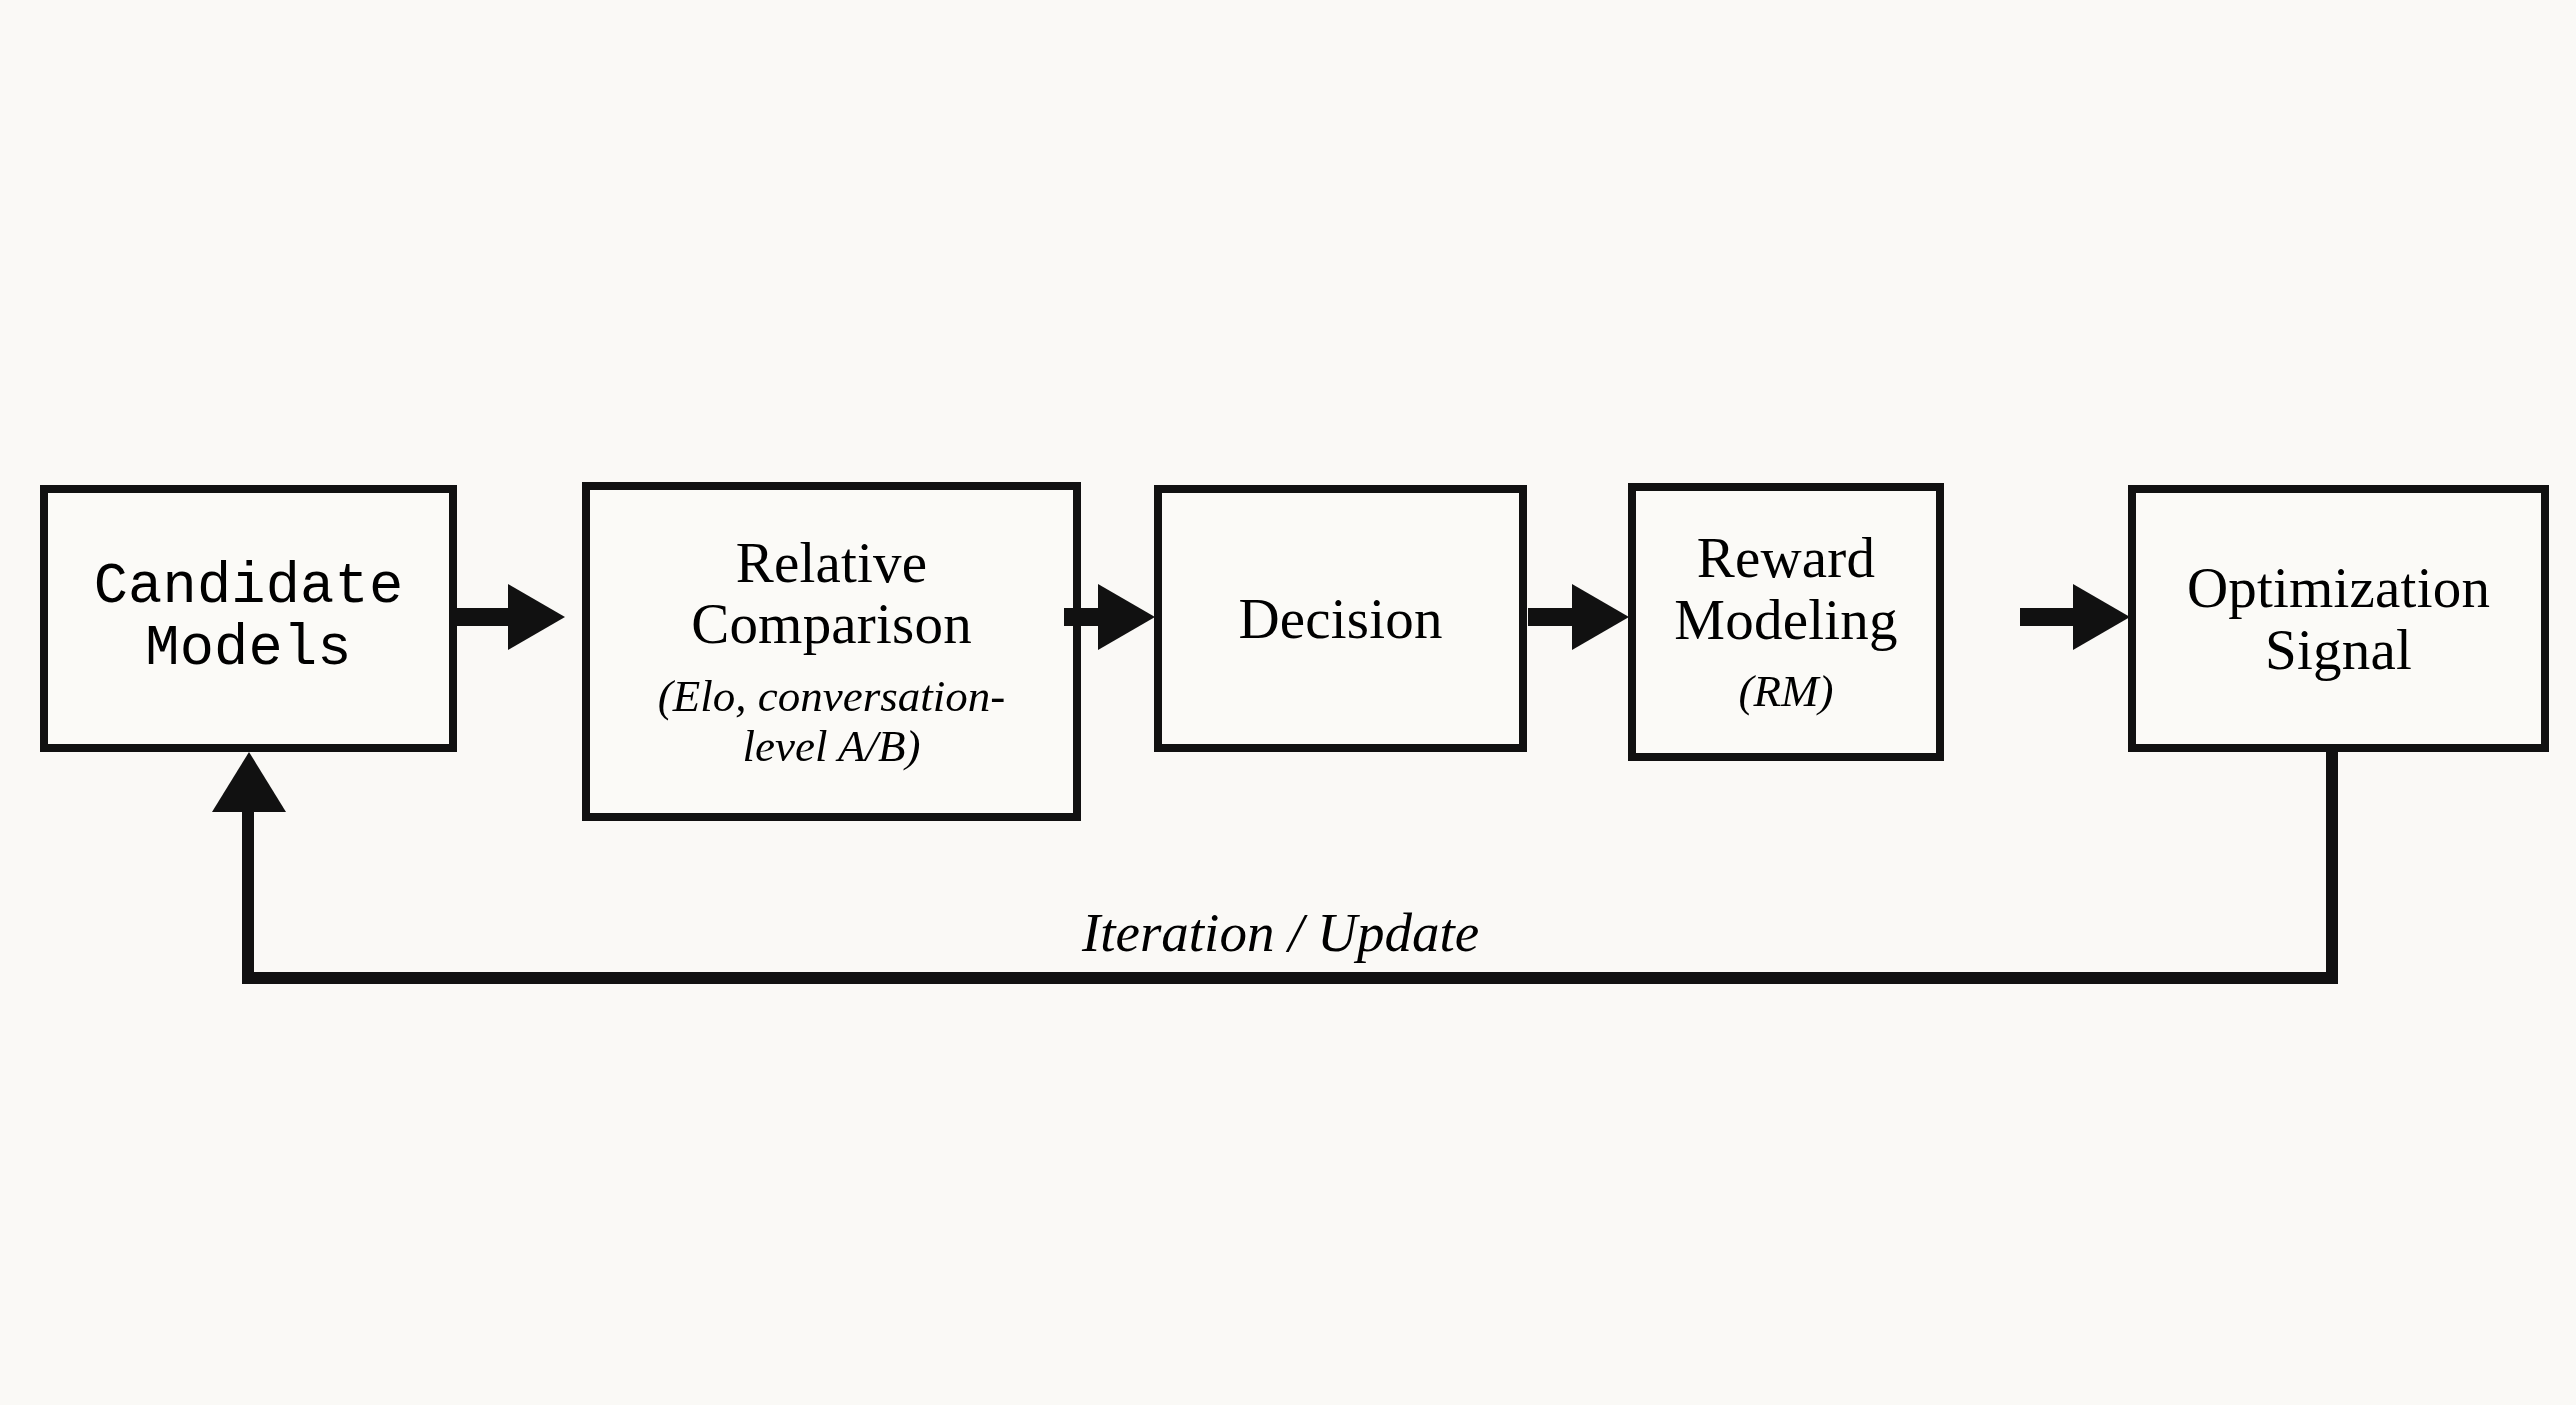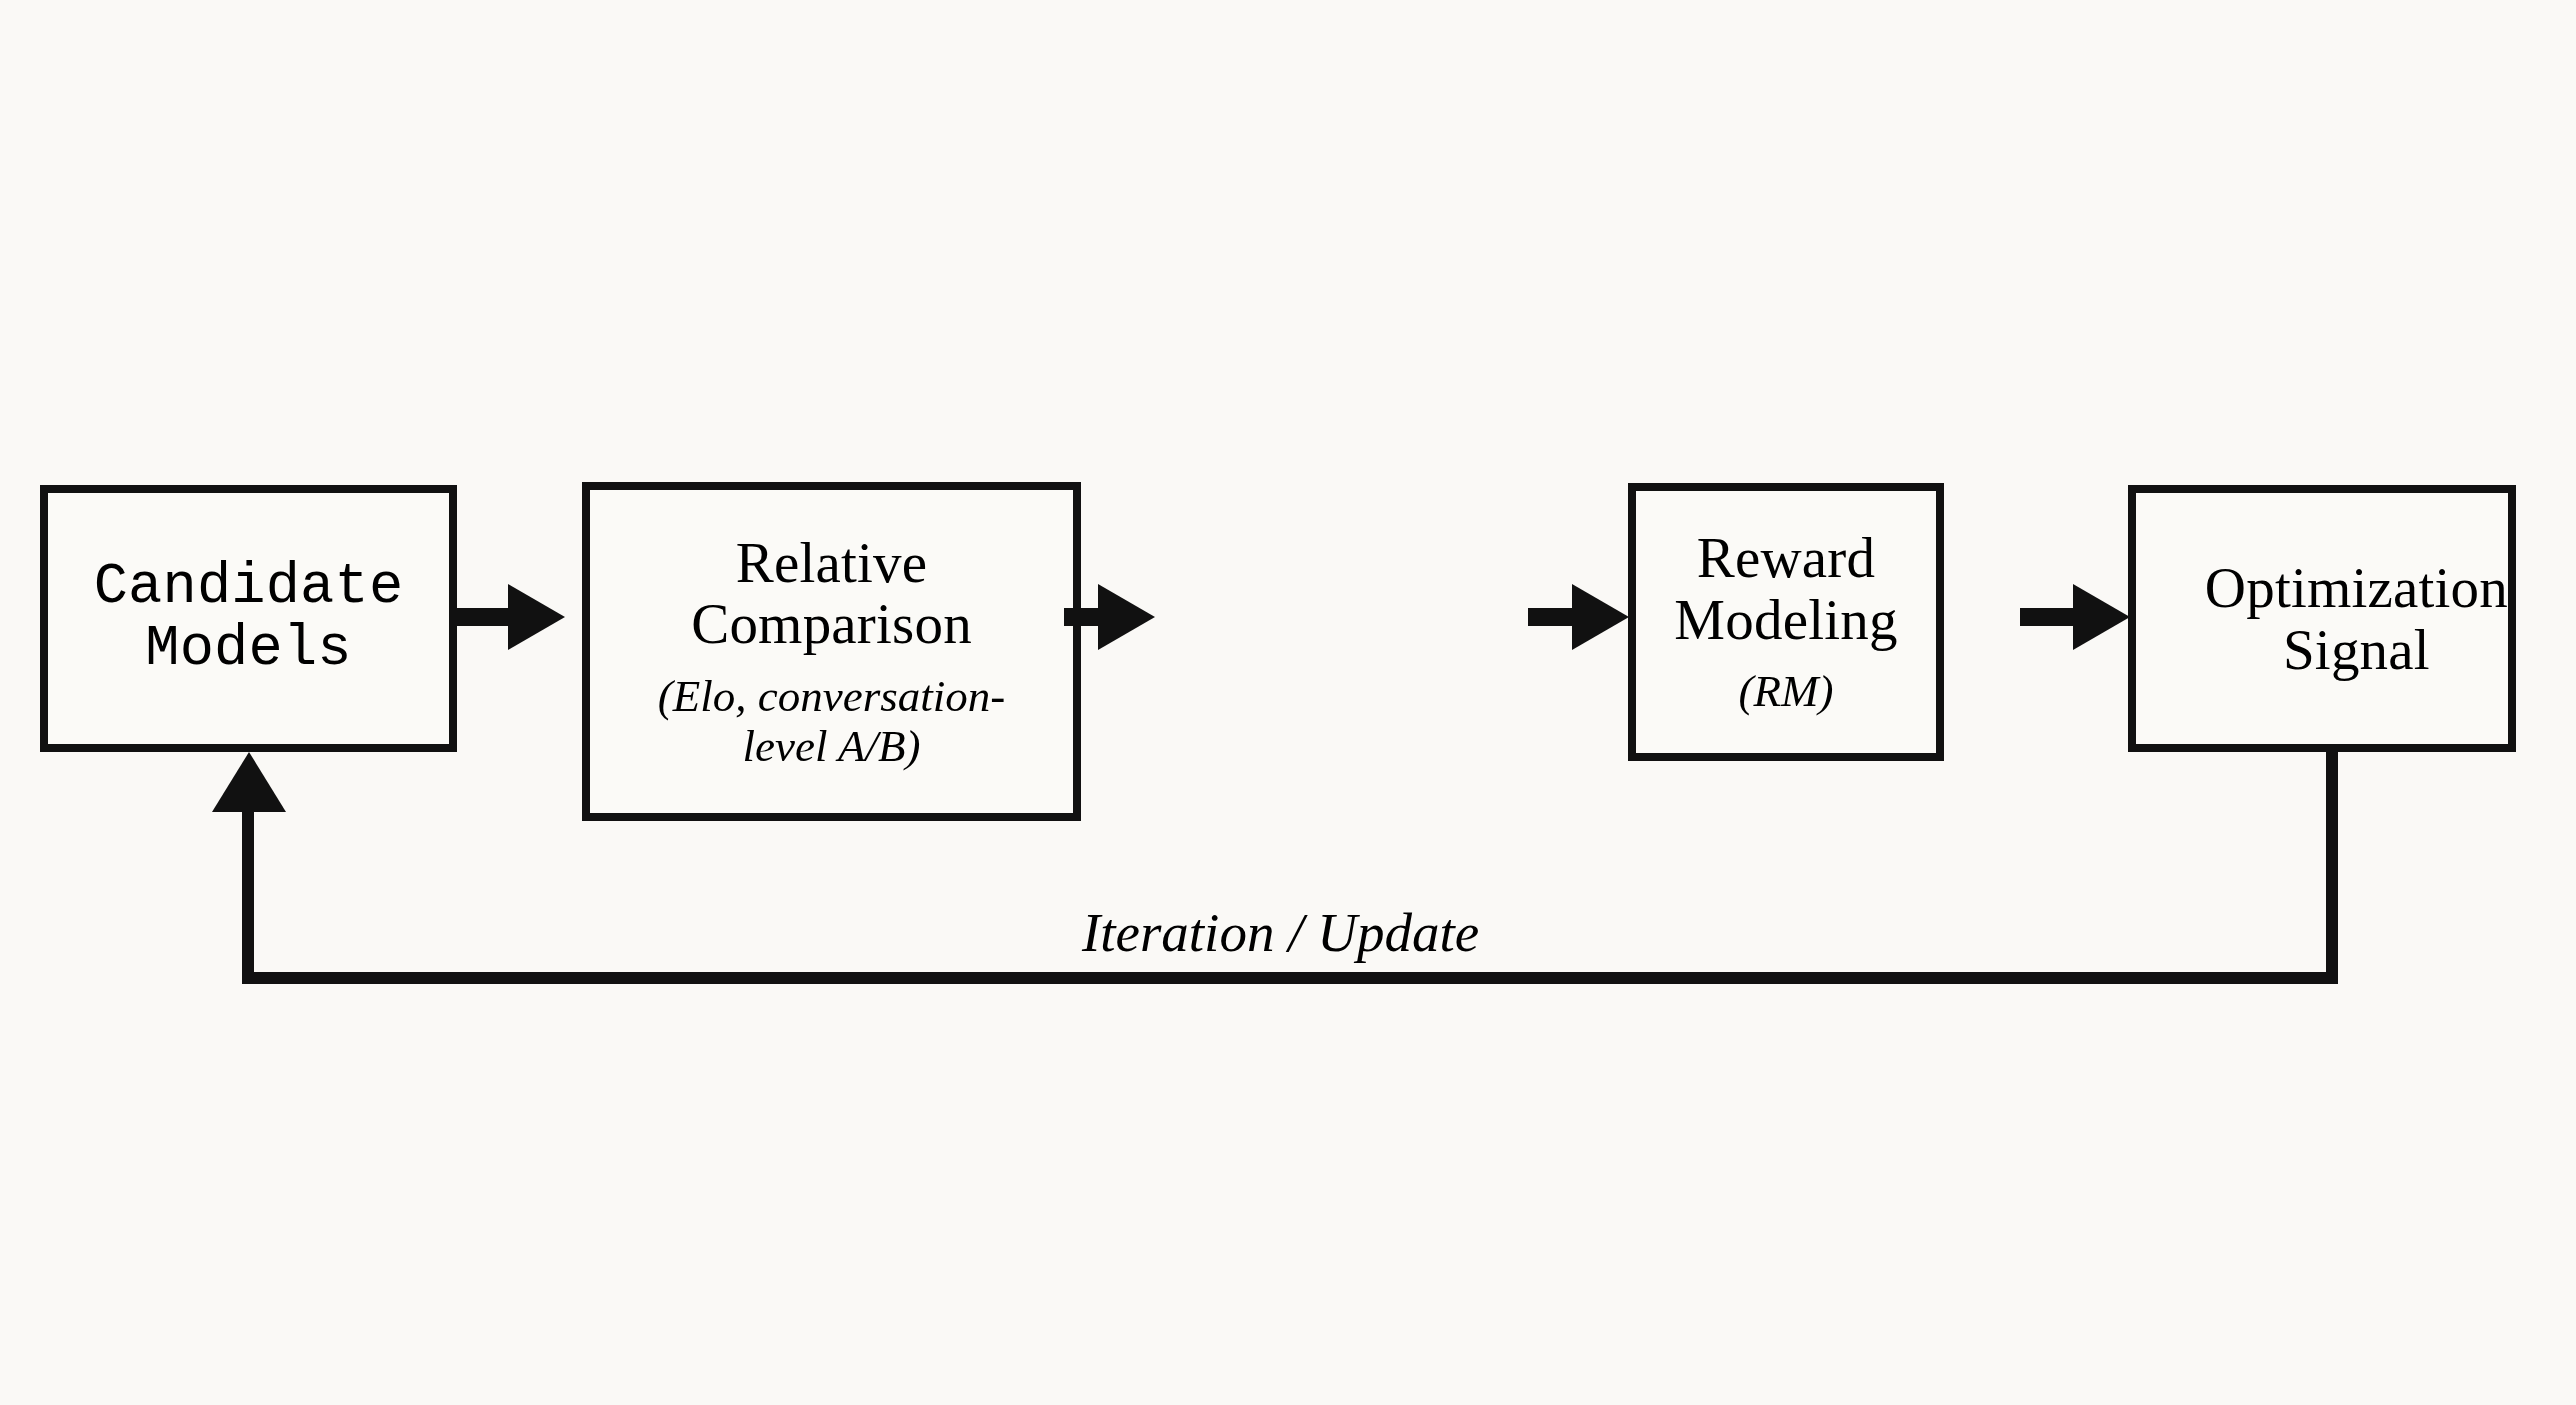--- a/index.html
+++ b/index.html
@@ -108,38 +108,41 @@
 Comparison</div>
     <div class="node-sub">(Elo, conversation-
 level A/B)</div>
   </div>
 
   <div class="arrow-h" style="left:1064px; top:608px; width:91px;">
     <div class="shaft" style="width:42px;"></div>
     <div class="head"></div>
   </div>
 
+  <div class="node" style="left:1154px; top:485px; width:373px; height:267px;">
+    <div class="node-title">Decision</div>
+  </div>
 
   <div class="arrow-h" style="left:1528px; top:608px; width:101px;">
     <div class="shaft" style="width:48px;"></div>
     <div class="head"></div>
   </div>
 
   <div class="node" style="left:1628px; top:483px; width:316px; height:278px;">
     <div class="node-title">Reward
 Modeling</div>
     <div class="node-sub">(RM)</div>
   </div>
 
   <div class="arrow-h" style="left:2020px; top:608px; width:110px;">
     <div class="shaft" style="width:55px;"></div>
     <div class="head"></div>
   </div>
 
-  <div class="node" style="left:2128px; top:485px; width:388px; height:267px;align-items:flex-end;">
+  <div class="node" style="left:2128px; top:485px; width:421px; height:267px;">
     <div class="node-title">Optimization
 Signal</div>
   </div>
 
   <div class="loop-seg" style="left:2326px; top:748px; width:12px; height:234px;"></div>
 
   <div class="loop-seg" style="left:242px; top:972px; width:2096px; height:12px;"></div>
 
   <div class="loop-seg" style="left:242px; top:812px; width:12px; height:172px;"></div>
 

